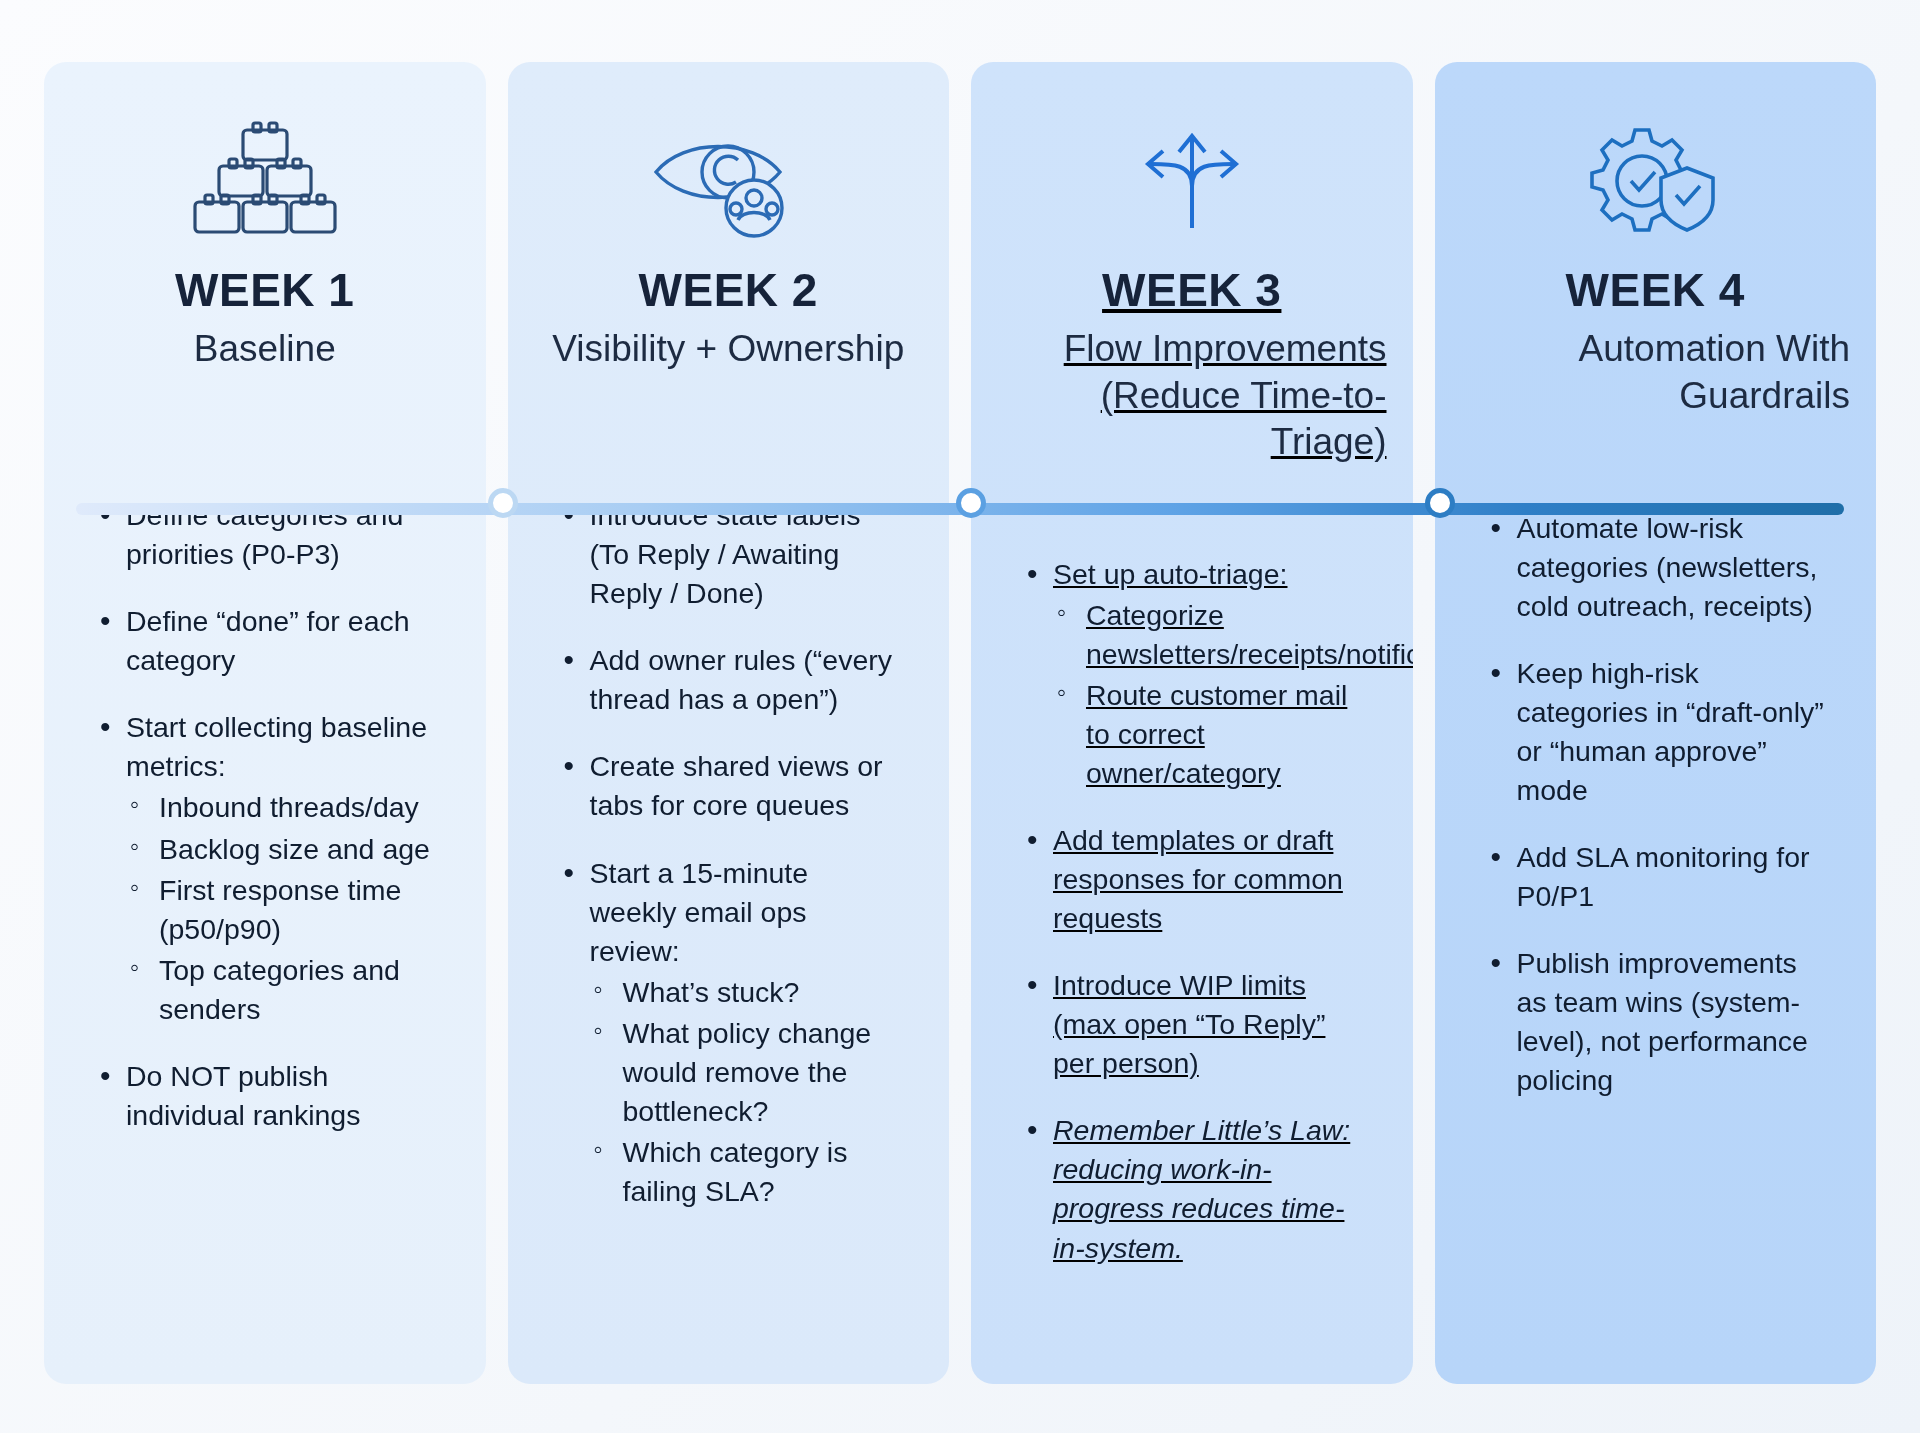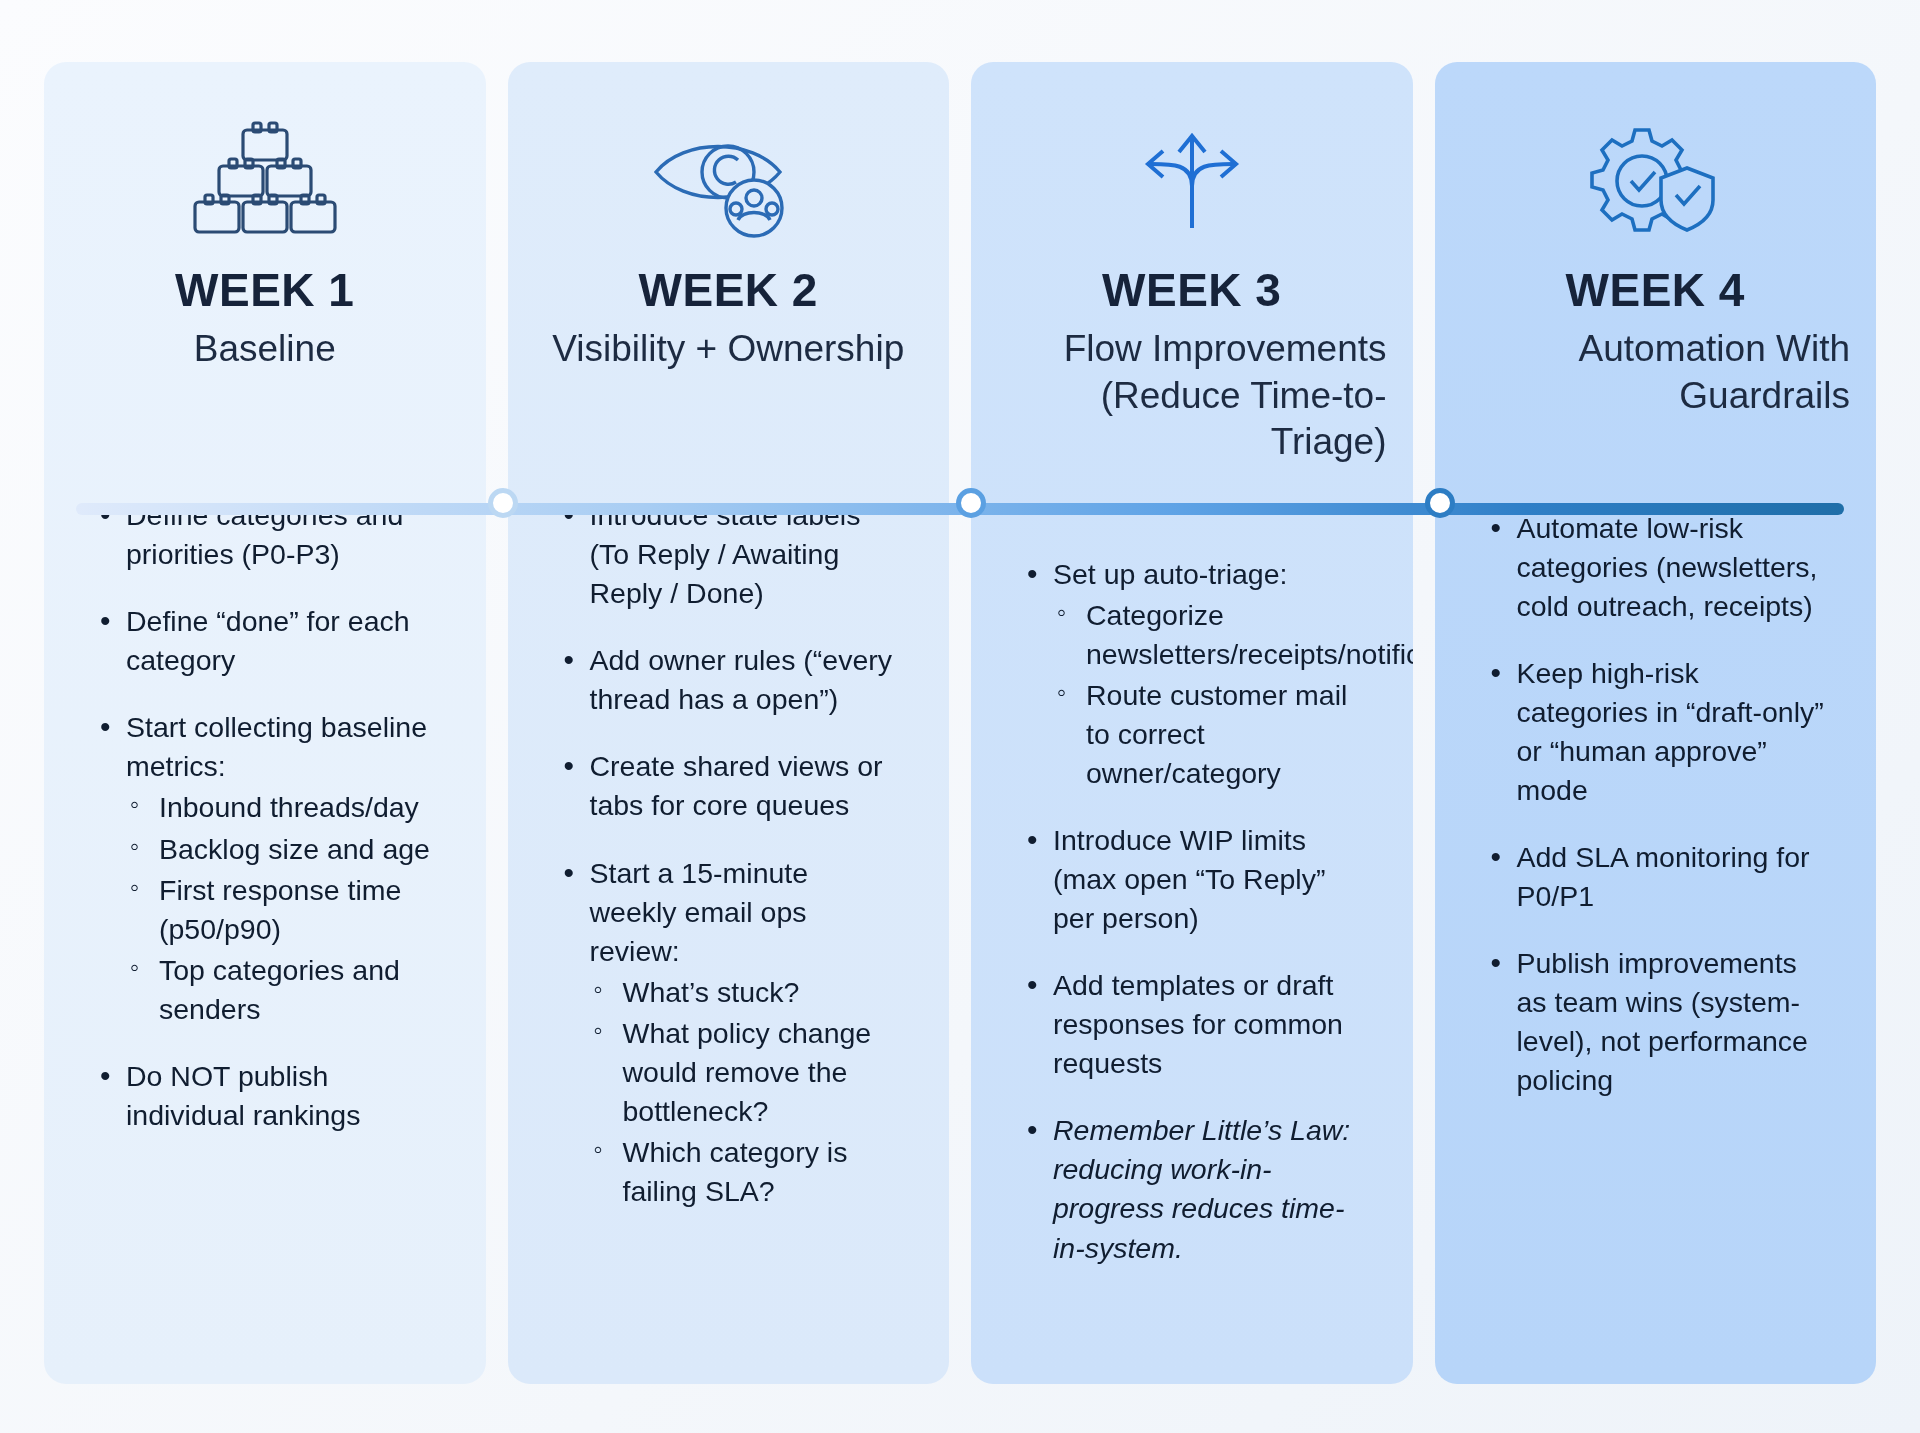--- a/index.html
+++ b/index.html
@@ -32,21 +32,21 @@
     border-radius: 22px;
     box-sizing: border-box;
     padding: 44px 26px 30px 26px;
     display: flex;
     flex-direction: column;
     align-items: center;
     overflow: hidden;
   }
   .col-1 { background: linear-gradient(180deg, #eaf3fd 0%, #e6f0fb 100%); }
   .col-2 { background: linear-gradient(180deg, #dfecfb 0%, #dbe9fa 100%); }
-  .col-3 { background: linear-gradient(180deg, #cfe3fb 0%, #cbe0fa 100%); }
+  .col-3 { background: linear-gradient(180deg, #cfe3fb 0%, #cbe0fa 100%); text-decoration: underline; }
   .col-4 { background: linear-gradient(180deg, #bcd8fa 0%, #b7d5f9 100%); }
 
   .icon-wrap {
     height: 150px;
     display: flex;
     align-items: center;
     justify-content: center;
     margin-bottom: 10px;
   }
   .icon-wrap svg { display: block; }
@@ -242,22 +242,22 @@
 
       <div class="list-area">
         <ul class="lvl1">
           <li>
             <span class="txt">Set up auto-triage:</span>
             <ul class="lvl2">
               <li><span class="txt">Categorize newsletters/receipts/notifications</span></li>
               <li><span class="txt">Route customer mail to correct owner/category</span></li>
             </ul>
           </li>
+          <li><span class="txt">Add templates or draft responses for common requests</span></li>
           <li><span class="txt">Introduce WIP limits (max open “To Reply” per person)</span></li>
-          <li><span class="txt">Add templates or draft responses for common requests</span></li>
           <li class="italic"><span class="txt">Remember Little’s Law: reducing work-in-progress reduces time-in-system.</span></li>
         </ul>
       </div>
     </div>
 
     <div class="col col-4">
       <div class="icon-wrap">
         <svg width="160" height="130" viewBox="0 0 160 130" fill="none" stroke="#1d6fc0" stroke-width="3.6">
           <path d="M60 14 l14 0 3 11 10 5 10-6 10 10 -6 10 5 10 11 3 0 14 -11 3 -5 10 6 10 -10 10 -10-6 -10 5 -3 11 -14 0 -3-11 -10-5 -10 6 -10-10 6-10 -5-10 -11-3 0-14 11-3 5-10 -6-10 10-10 10 6 10-5 z"></path>
           <circle cx="67" cy="65" r="25"></circle>

